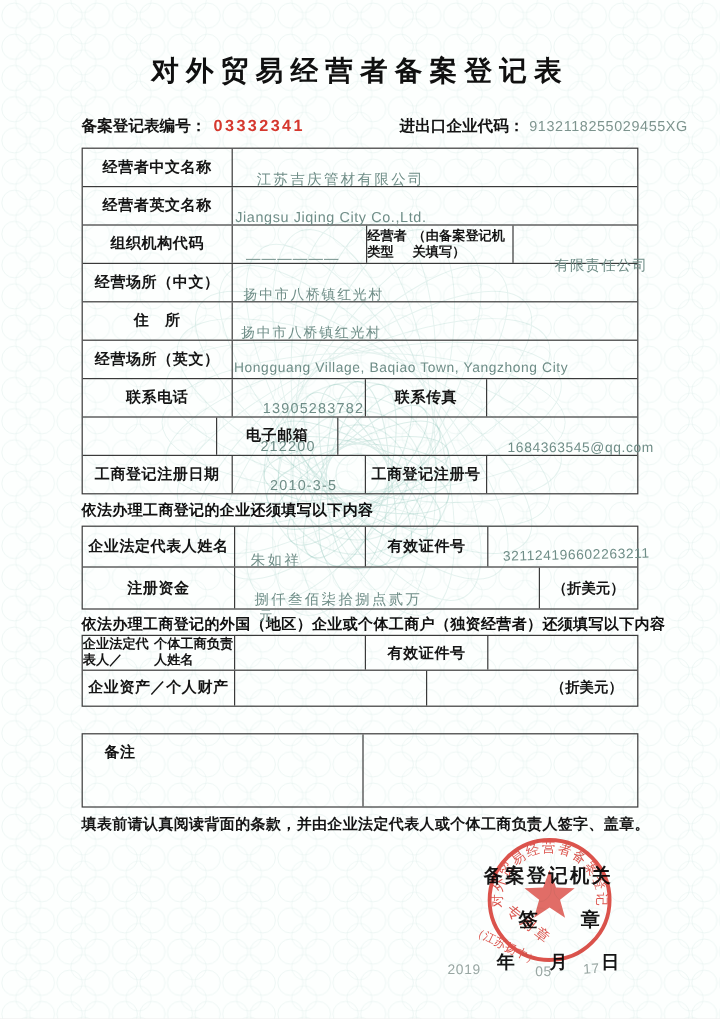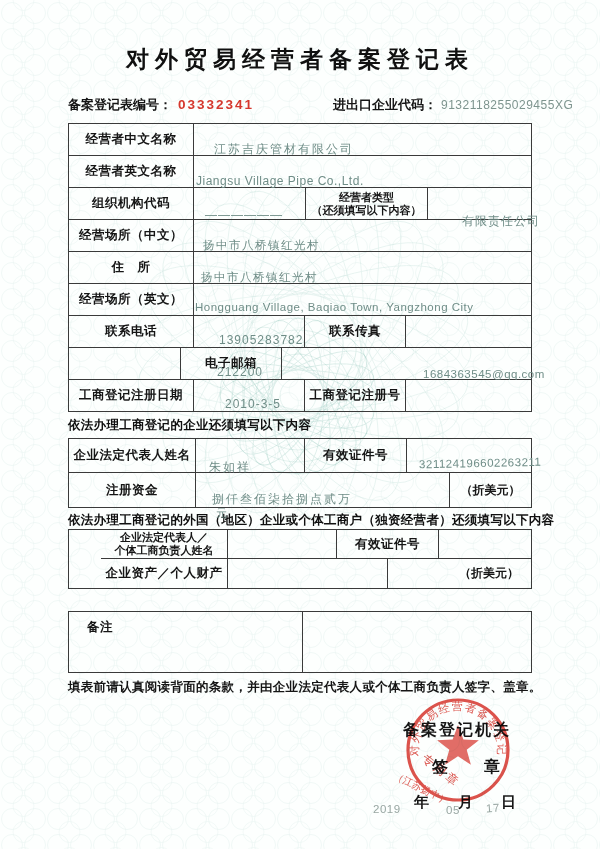--- a/index.html
+++ b/index.html
@@ -12,27 +12,27 @@
   .meta-r{position:absolute;left:333px;top:96px;font-size:13px;font-weight:700;}
   .form-no{color:#d5382e;font-weight:700;letter-spacing:2px;margin-left:6px;font-size:13.5px;}
   .code-val{color:#7d948e;font-weight:400;font-size:12px;letter-spacing:.5px;margin-left:4px;}
 
   .tbl{position:absolute;left:68px;width:464px;border:1px solid #3a3a3a;box-sizing:border-box;}
   .tr{display:flex;}
   .tr + .tr{border-top:1px solid #3a3a3a;}
   .td{box-sizing:border-box;display:flex;align-items:center;justify-content:center;min-width:0;}
   .td + .td{border-left:1px solid #3a3a3a;}
   .lab{font-size:12.5px;font-weight:700;letter-spacing:.5px;}
-  .lab2{flex-direction:column;line-height:13px;font-size:11px;font-weight:700;text-align:right;}
+  .lab2{flex-direction:row;line-height:13px;font-size:11px;font-weight:700;text-align:left;}
   .grow{flex:1;}
   .h31{height:31px;} .h33{height:33px;} .h34{height:34px;} .h28{height:28px;} .h29{height:29px;}
   .w124{width:124px;}.w113{width:112px;}.w122{width:122px;}.w111{width:111px;}.w101{width:101px;}
   .w126{width:126px;}.w109{width:109px;}.w102{width:102px;}.w254{width:254px;}.w160{width:160px;}.w233{width:233px;}
   .main-tbl{top:123px;}
-  .s1-tbl{top:438px;} .s2-tbl{top:529px;padding-left:32px;}
+  .s1-tbl{top:438px;} .s2-tbl{top:529px;}
   .remark-tbl{top:611px;} .remark-row{height:60px;}
   .remark-lab{justify-content:flex-start;align-items:flex-start;padding:7px 0 0 18px;}
   .sec-head{position:absolute;left:68px;margin:0;font-size:12.5px;font-weight:700;color:#101010;letter-spacing:.3px;}
   #s1h{top:417px;} #s2h{top:512px;}
   .usd{font-size:12px;font-weight:700;}
   .usd-right{justify-content:flex-end;padding-right:12px;}
 
   .fill{position:absolute;font-size:12px;color:#6f8d87;white-space:nowrap;letter-spacing:.5px;}
   .f-cn{left:214px;top:141px;letter-spacing:2px;}
   .f-en{left:196px;top:174px;}
@@ -138,21 +138,21 @@
     </div>
     <div class="tr h31">
       <div class="td lab w124">经营者英文名称</div>
       <div class="td grow"></div>
     </div>
     <div class="tr h31">
       <div class="td lab w124">组织机构代码</div>
       <div class="td w113"></div>
       <div class="td lab2 w122">
         <div>经营者类型</div>
-        <div>（还须填写以下内容）</div>
+        <div>（由备案登记机关填写）</div>
       </div>
       <div class="td grow"></div>
     </div>
     <div class="tr h31">
       <div class="td lab w124">经营场所（中文）</div>
       <div class="td grow"></div>
     </div>
     <div class="tr h31">
       <div class="td lab w124">住　所</div>
       <div class="td grow"></div>
@@ -216,21 +216,21 @@
   <div class="tbl remark-tbl">
     <div class="tr remark-row">
       <div class="td lab remark-lab w233">备注</div>
       <div class="td grow"></div>
     </div>
   </div>
 
   <p class="foot-note">填表前请认真阅读背面的条款，并由企业法定代表人或个体工商负责人签字、盖章。</p>
 
   <span class="fill f-cn">江苏吉庆管材有限公司</span>
-  <span class="fill f-en">Jiangsu Village Pipe Co.,Ltd.</span>
+  <span class="fill f-en">Jiangsu Jiqing City Co.,Ltd.</span>
   <span class="fill f-org">——————</span>
   <span class="fill f-type">有限责任公司</span>
   <span class="fill f-addr">扬中市八桥镇红光村</span>
   <span class="fill f-bizcn">扬中市八桥镇红光村</span>
   <span class="fill f-bizen">Hongguang Village, Baqiao Town, Yangzhong City</span>
   <span class="fill f-tel">13905283782</span>
   <span class="fill f-post">212200</span>
   <span class="fill f-mail">1684363545@qq.com</span>
   <span class="fill f-date">2010-3-5</span>
   <span class="fill f-legal">朱如祥</span>

